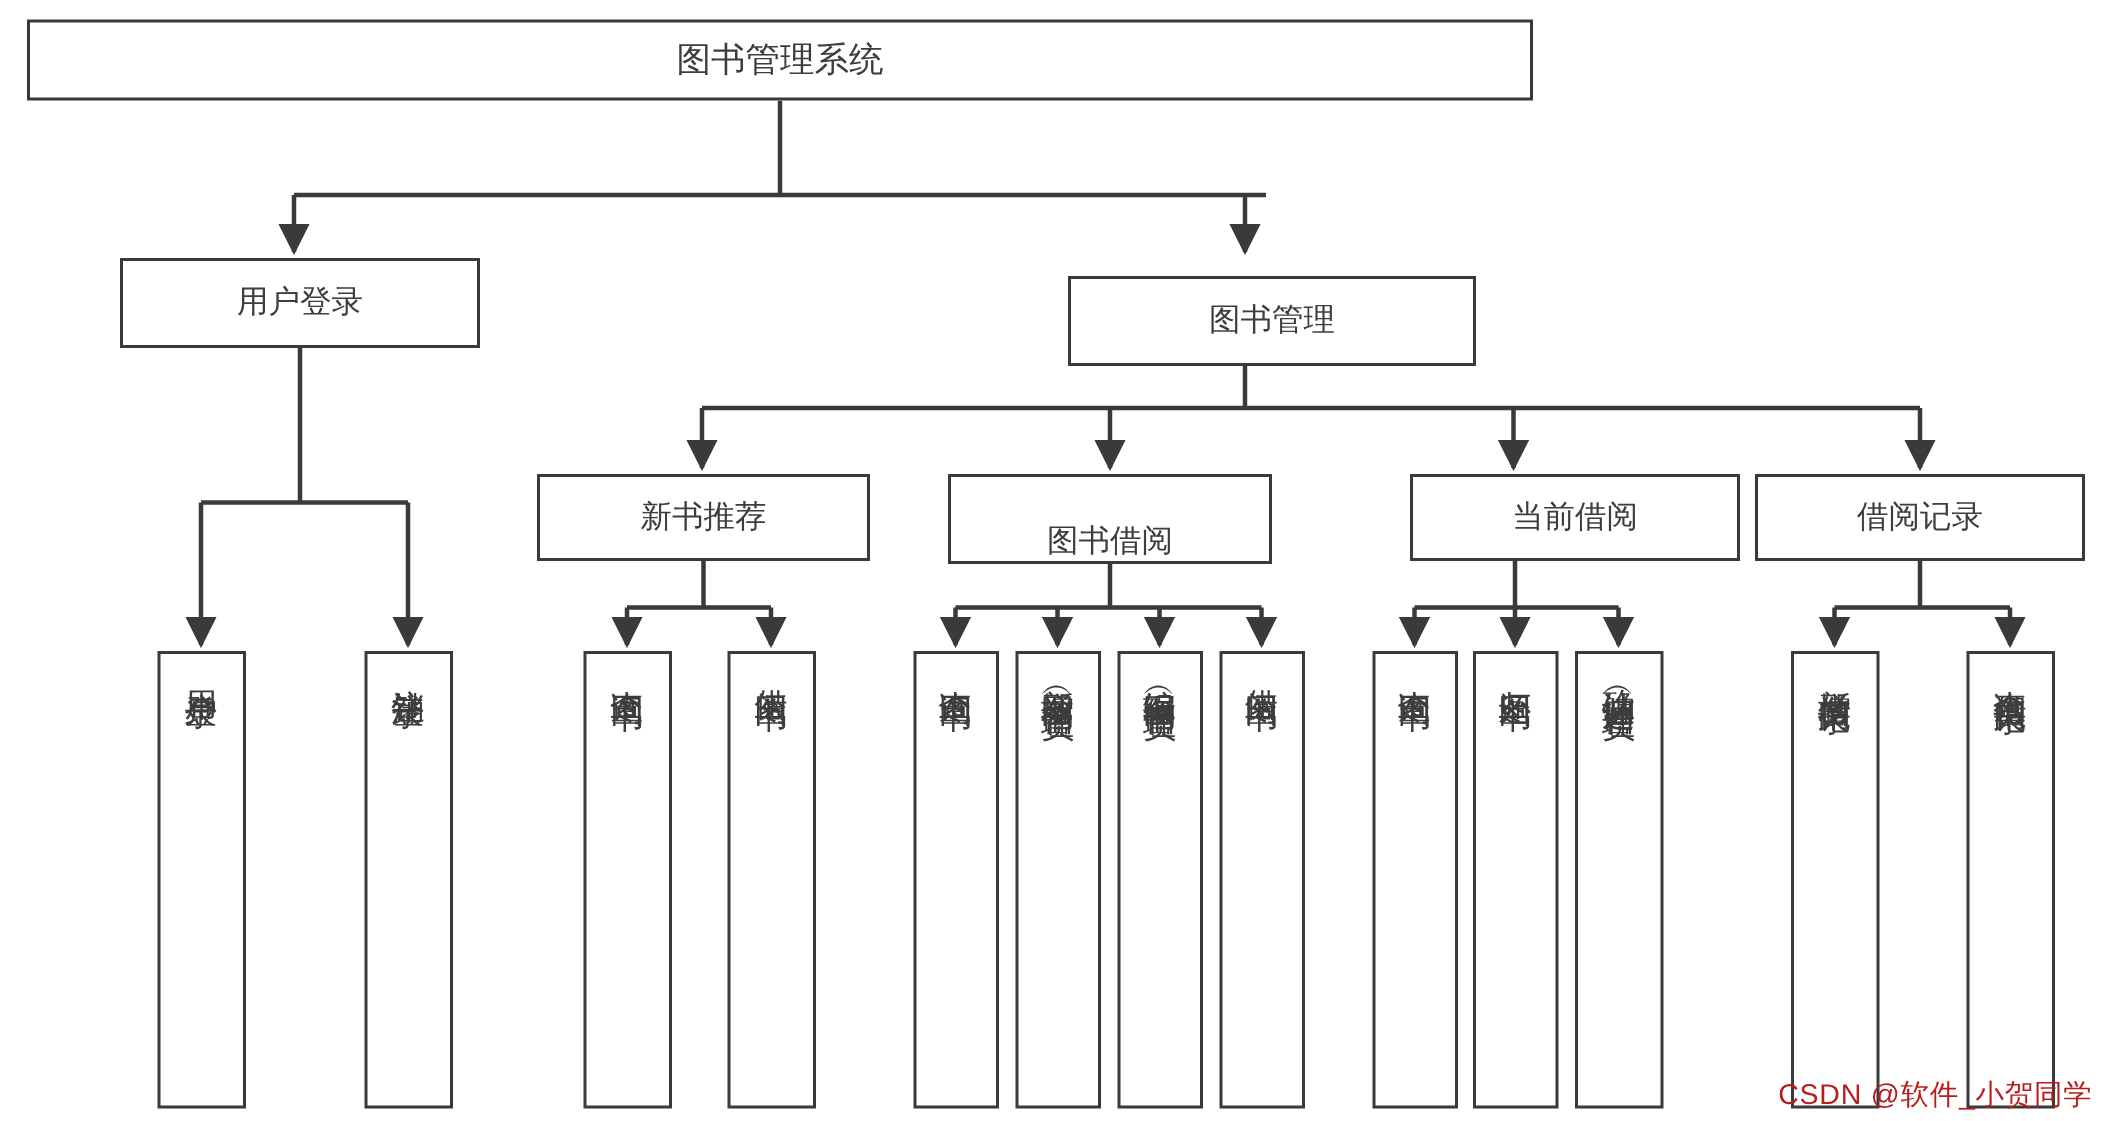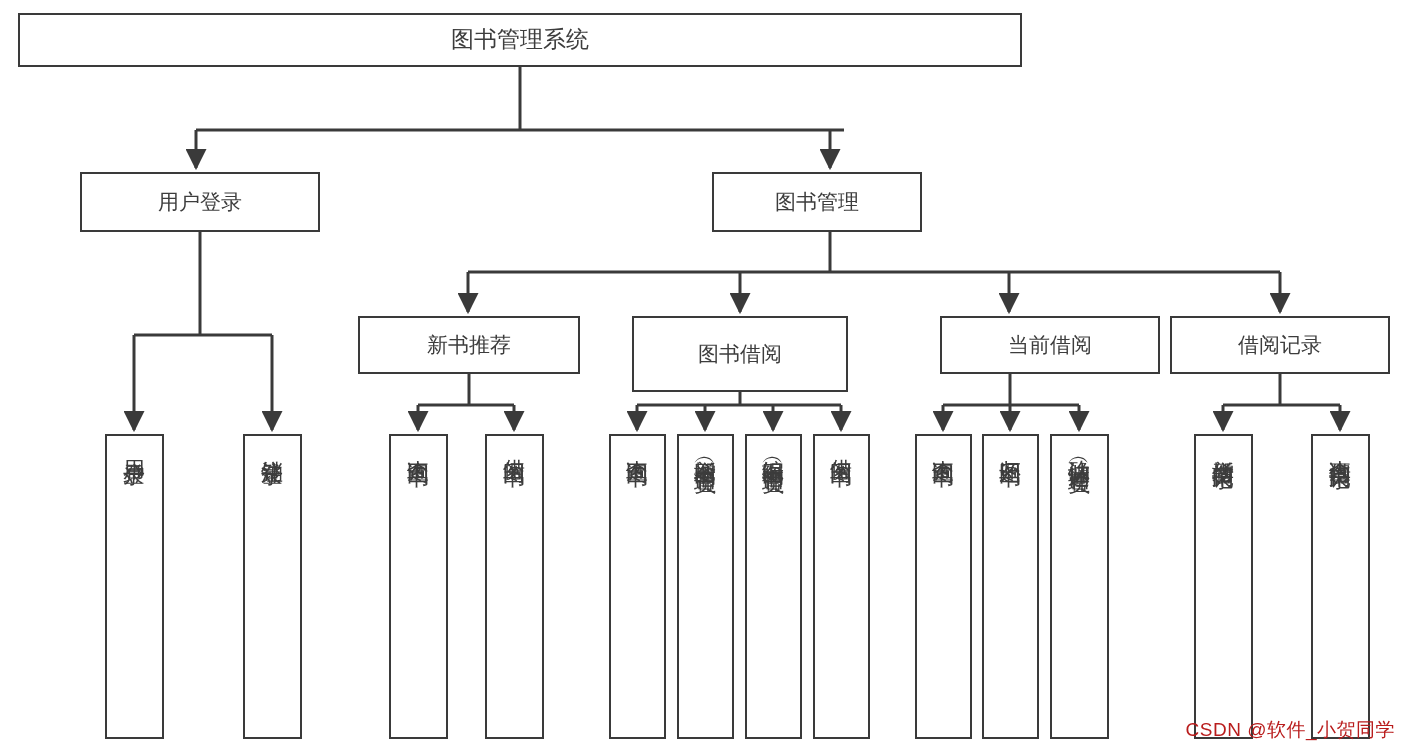--- a/index.html
+++ b/index.html
@@ -122,28 +122,28 @@
     </g>
   </svg>
 
   <div class="node root" style="left:18px; top:13px; width:1004px; height:54px;">
     <span class="lbl">图书管理系统</span>
   </div>
 
   <div class="node level2" style="left:80px; top:172px; width:240px; height:60px;">
     <span class="lbl">用户登录</span>
   </div>
-  <div class="node level2" style="left:712px; top:172px; width:210px; height:60px;align-items:center;">
+  <div class="node level2" style="left:712px; top:184px; width:272px; height:60px;align-items:center;">
     <span class="lbl">图书管理</span>
   </div>
 
   <div class="node level3" style="left:358px; top:316px; width:222px; height:58px;">
     <span class="lbl">新书推荐</span>
   </div>
-  <div class="node level3" style="left:632px; top:316px; width:216px; height:76px;">
+  <div class="node level3" style="left:632px; top:316px; width:216px; height:60px;align-items:flex-end;">
     <span class="lbl">图书借阅</span>
   </div>
   <div class="node level3" style="left:940px; top:316px; width:220px; height:58px;">
     <span class="lbl">当前借阅</span>
   </div>
   <div class="node level3" style="left:1170px; top:316px; width:220px; height:58px;">
     <span class="lbl">借阅记录</span>
   </div>
 
   <div class="node leaf" style="left:105px; top:434px; width:59px; height:305px;">

